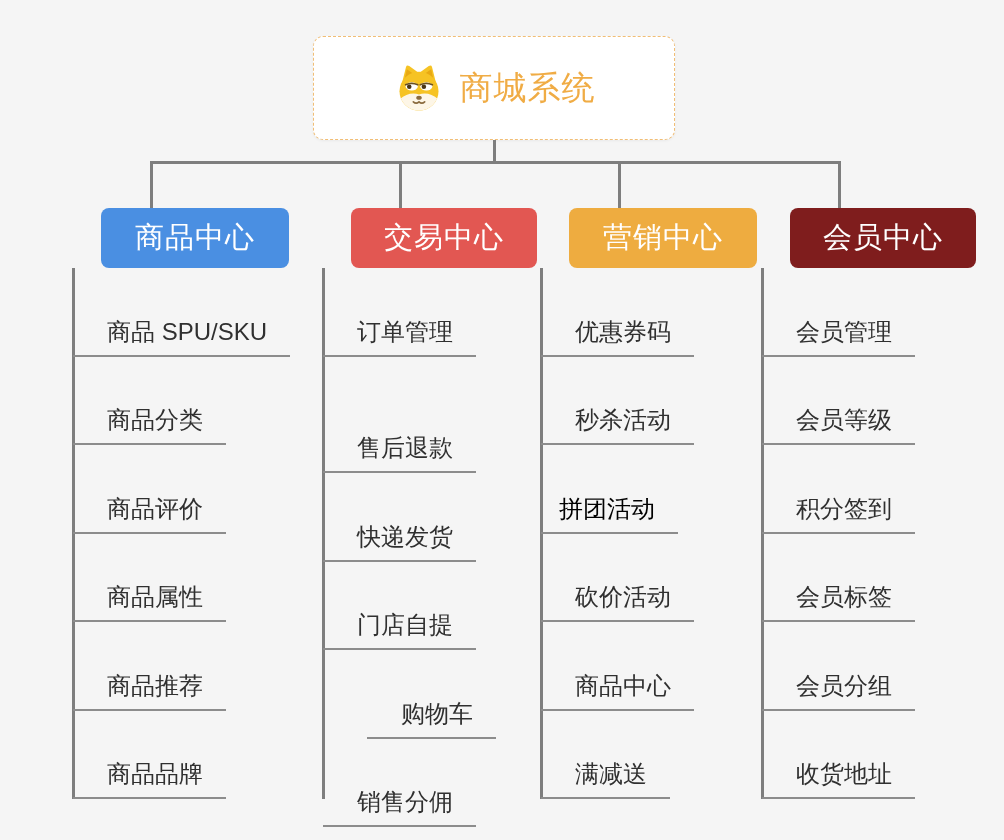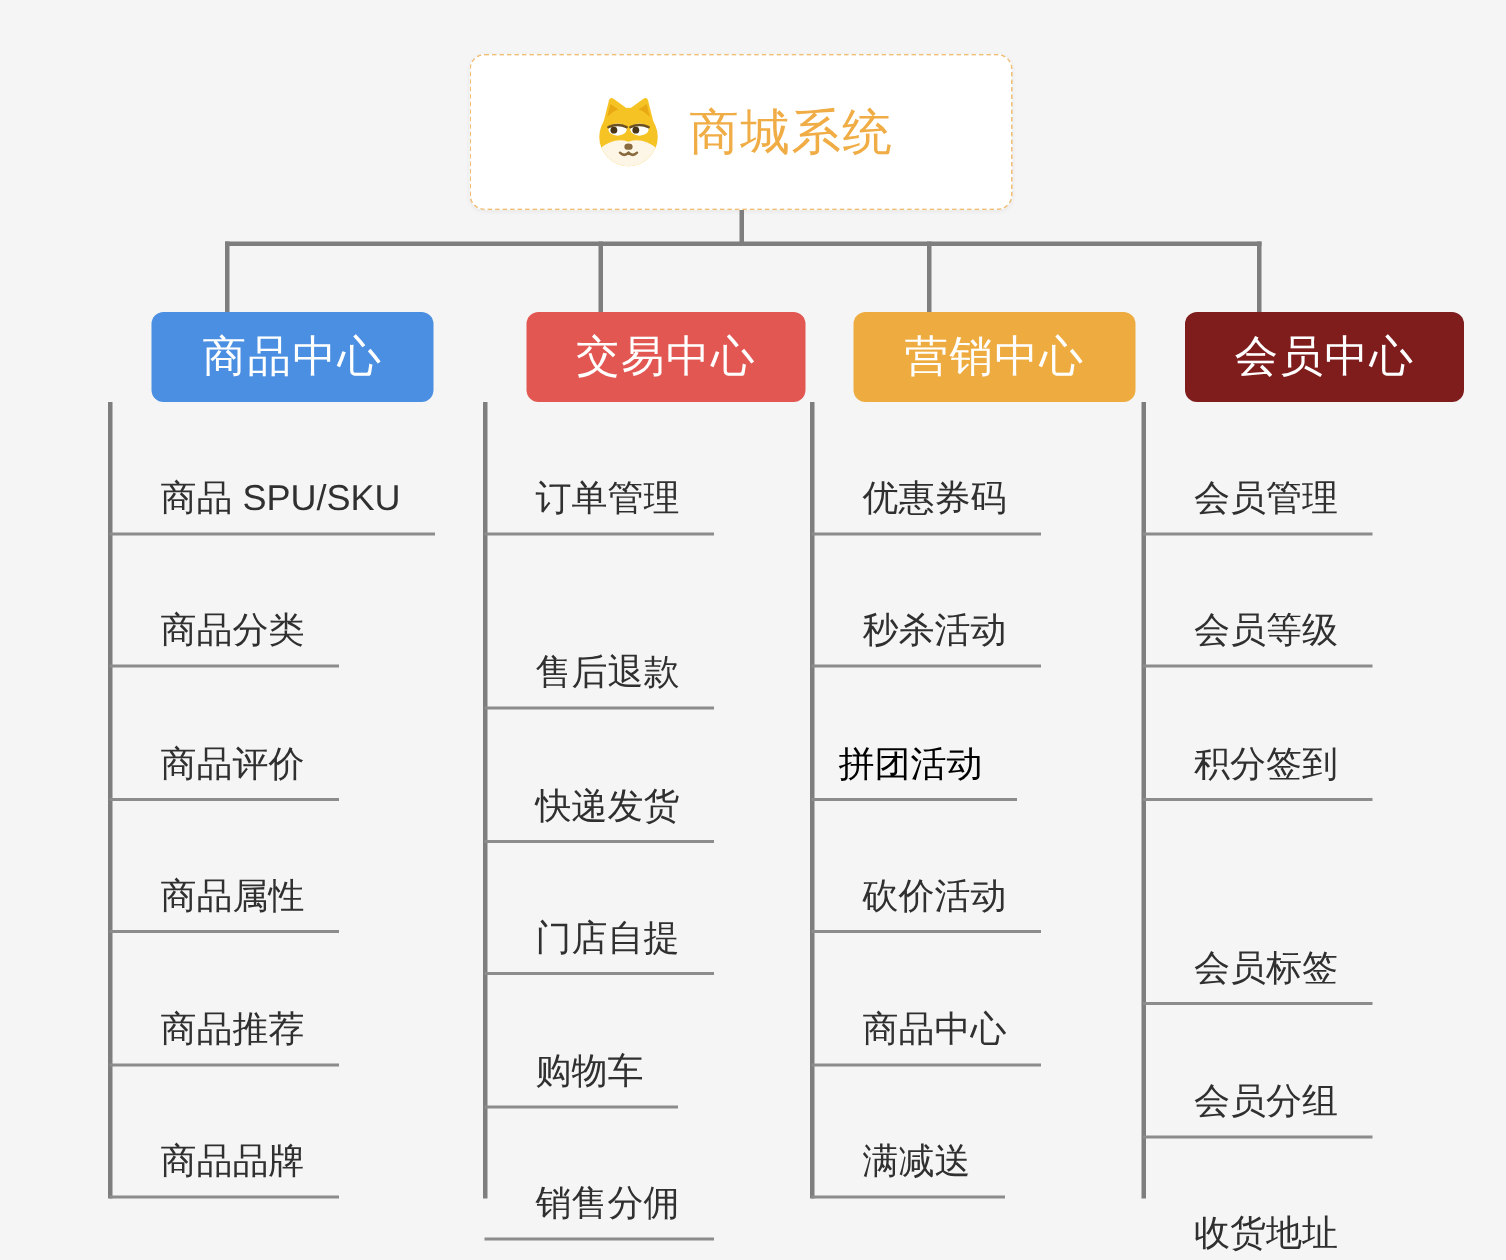--- a/index.html
+++ b/index.html
@@ -102,21 +102,21 @@
     <div class="branch-col" style="left: 307px; width: 186px;">
       <div class="branch-box" style="background: rgb(226, 87, 82);">
         <span class="branch-label">交易中心</span>
       </div>
       <div class="spine" style="background: rgb(126, 126, 126);"></div>
       <div class="leaf-list">
         <div class="leaf-item" style="border-bottom-color: rgb(140, 140, 140); color: rgb(48, 48, 48);">订单管理</div>
         <div class="leaf-item" style="border-bottom-color: rgb(140, 140, 140); color: rgb(48, 48, 48); margin-top: 28px;">售后退款</div>
         <div class="leaf-item" style="border-bottom-color: rgb(140, 140, 140); color: rgb(48, 48, 48);">快递发货</div>
         <div class="leaf-item" style="border-bottom-color: rgb(140, 140, 140); color: rgb(48, 48, 48);">门店自提</div>
-        <div class="leaf-item" style="border-bottom-color: rgb(140, 140, 140); color: rgb(48, 48, 48);">购物车</div>
+        <div class="leaf-item" style="border-bottom-color: rgb(140, 140, 140); color: rgb(48, 48, 48); margin-left: 44px;">购物车</div>
         <div class="leaf-item" style="border-bottom-color: rgb(140, 140, 140); color: rgb(48, 48, 48);">销售分佣</div>
       </div>
     </div>
     <div class="cline" style="left: 617.5px; top: 161px; width: 3px; height: 47px; background: rgb(126, 126, 126);"></div>
     <div class="branch-col" style="left: 525px; width: 188px;">
       <div class="branch-box" style="background: rgb(238, 172, 64);">
         <span class="branch-label">营销中心</span>
       </div>
       <div class="spine" style="background: rgb(126, 126, 126);"></div>
       <div class="leaf-list">
@@ -131,18 +131,18 @@
     <div class="cline" style="left: 837.5px; top: 161px; width: 3px; height: 47px; background: rgb(126, 126, 126);"></div>
     <div class="branch-col" style="left: 746px; width: 186px;">
       <div class="branch-box" style="background: #7f1d1d;">
         <span class="branch-label">会员中心</span>
       </div>
       <div class="spine" style="background: rgb(126, 126, 126);"></div>
       <div class="leaf-list">
         <div class="leaf-item" style="border-bottom-color: rgb(140, 140, 140); color: rgb(48, 48, 48);">会员管理</div>
         <div class="leaf-item" style="border-bottom-color: rgb(140, 140, 140); color: rgb(48, 48, 48);">会员等级</div>
         <div class="leaf-item" style="border-bottom-color: rgb(140, 140, 140); color: rgb(48, 48, 48);">积分签到</div>
-        <div class="leaf-item" style="border-bottom-color: rgb(140, 140, 140); color: rgb(48, 48, 48); margin-top: 48px;">会员标签</div>
+        <div class="leaf-item" style="border-bottom-color: rgb(140, 140, 140); color: rgb(48, 48, 48);">会员标签</div>
         <div class="leaf-item" style="border-bottom-color: rgb(140, 140, 140); color: rgb(48, 48, 48);">会员分组</div>
         <div class="leaf-item" style="border-bottom-color: rgb(140, 140, 140); color: rgb(48, 48, 48);">收货地址</div>
       </div>
     </div>
   </div>
 
 </body></html>

